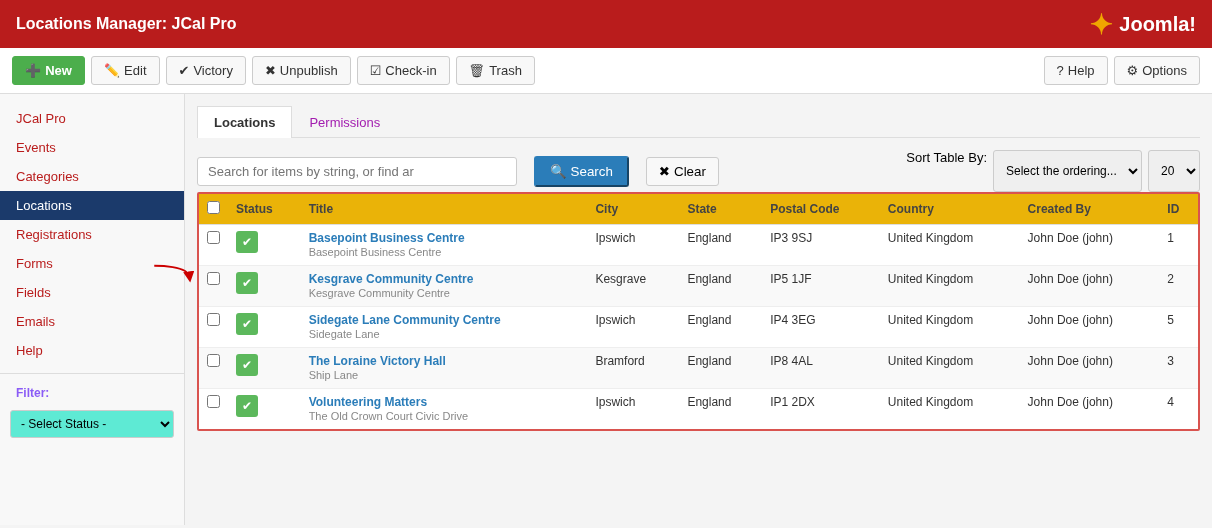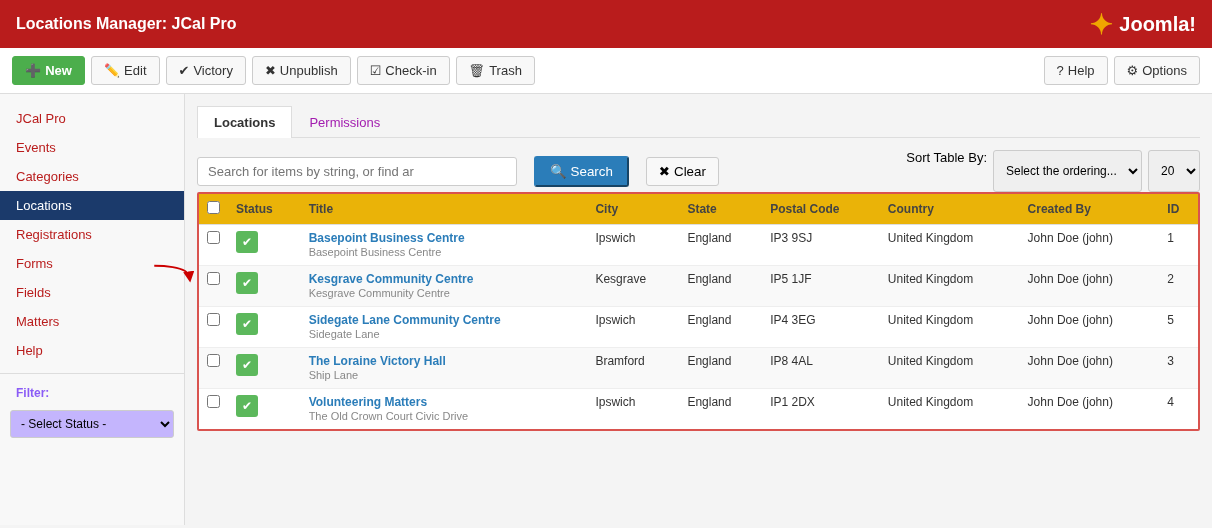--- a/index.html
+++ b/index.html
@@ -62,21 +62,21 @@
     }
     .sidebar-item.active { background: #1b3a6b; color: white; }
     .sidebar-filter { padding: 12px 16px 4px; color: #8b5cf6; font-size: 12px; font-weight: bold; border-top: 1px solid #ddd; margin-top: 8px; }
     .sidebar-select {
       margin: 6px 10px;
       width: calc(100% - 20px);
       padding: 5px 6px;
       border: 1px solid #ccc;
       border-radius: 3px;
       font-size: 12px;
-      background: #c4b5fd;
+      background: #5eead4;
     }
 
     
     .content { flex: 1; overflow: auto; padding: 12px; }
 
     
     .tabs { display: flex; border-bottom: 1px solid #ddd; margin-bottom: 12px; }
     .tab {
       padding: 8px 16px;
       cursor: pointer;
@@ -234,21 +234,21 @@
     <div class="sidebar-item">
       <span>Registrations</span>
     </div>
     <div class="sidebar-item">
       <span>Forms</span>
     </div>
     <div class="sidebar-item">
       <span>Fields</span>
     </div>
     <div class="sidebar-item">
-      <span>Matters</span>
+      <span>Emails</span>
     </div>
     <div class="sidebar-item">
       <span>Help</span>
     </div>
 
     <div class="sidebar-filter">Filter:</div>
     <select class="sidebar-select">
       <option>- Select Status -</option>
       <option>Published</option>
       <option>Unpublished</option>

